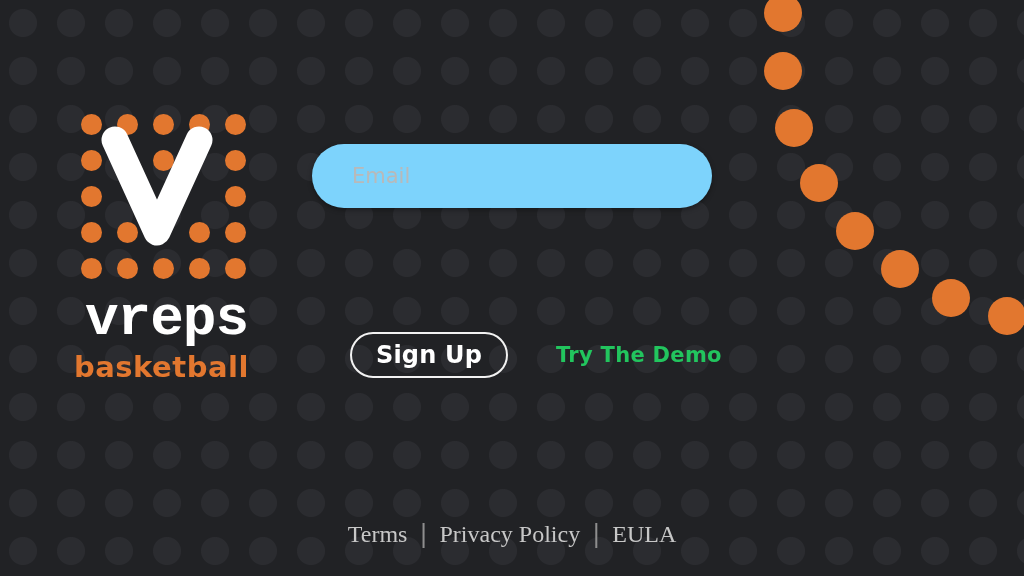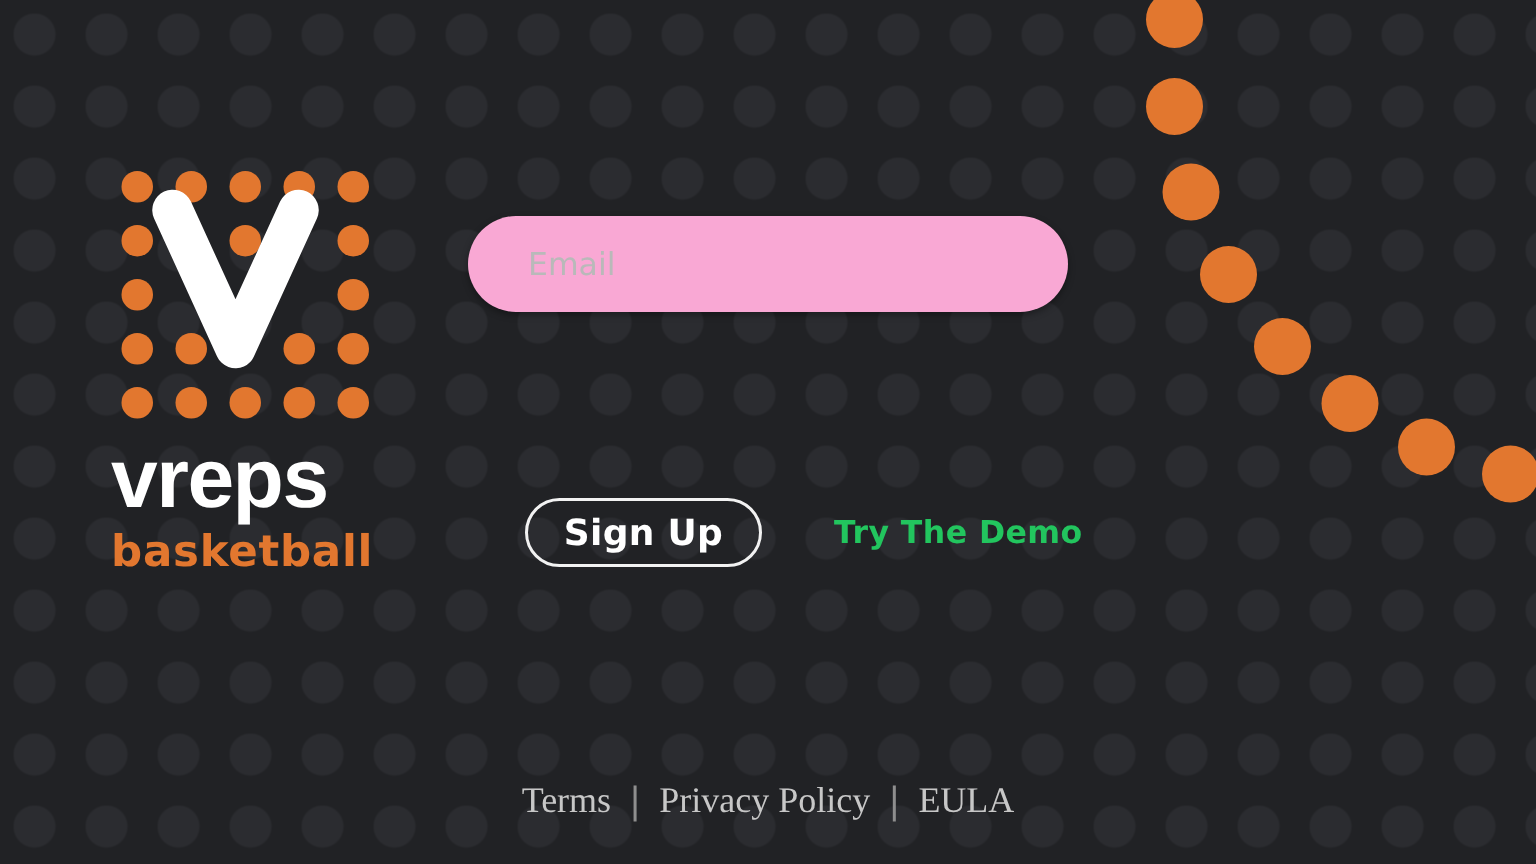--- a/index.html
+++ b/index.html
@@ -66,22 +66,22 @@
   }
   #logo-v {
     position: absolute;
     left: 0; top: 0;
     width: 172px;
     height: 172px;
   }
 
   #wordmark {
     margin-top: 14px;
-    margin-left: 12px;
-    font-family: Liberation Sans, sans-serif;
+    margin-left: 23px;
+    font-family: Liberation Mono, monospace;
     font-weight: bold;
     font-size: 56px;
     line-height: 58px;
     letter-spacing: -1px;
     color: #ffffff;
   }
   #subword {
     margin-left: 12px;
     margin-top: 2px;
     font-family: "DejaVu Sans", sans-serif;
@@ -107,21 +107,21 @@
     margin-bottom: 18px;
   }
 
   .pill-input {
     position: absolute;
     left: 0; top: 0;
     width: 400px;
     height: 64px;
     border: none;
     border-radius: 32px;
-    background: #f9a8d4;
+    background: #7dd3fc;
     padding: 0 40px;
     font-family: "DejaVu Sans", sans-serif;
     font-size: 21px;
     color: #3c3c3c;
     outline: none;
     box-shadow: 0 2px 5px rgba(0,0,0,0.35);
   }
   .pill-input::placeholder {
     color: #b9b9b9;
     font-family: "DejaVu Sans", sans-serif;

